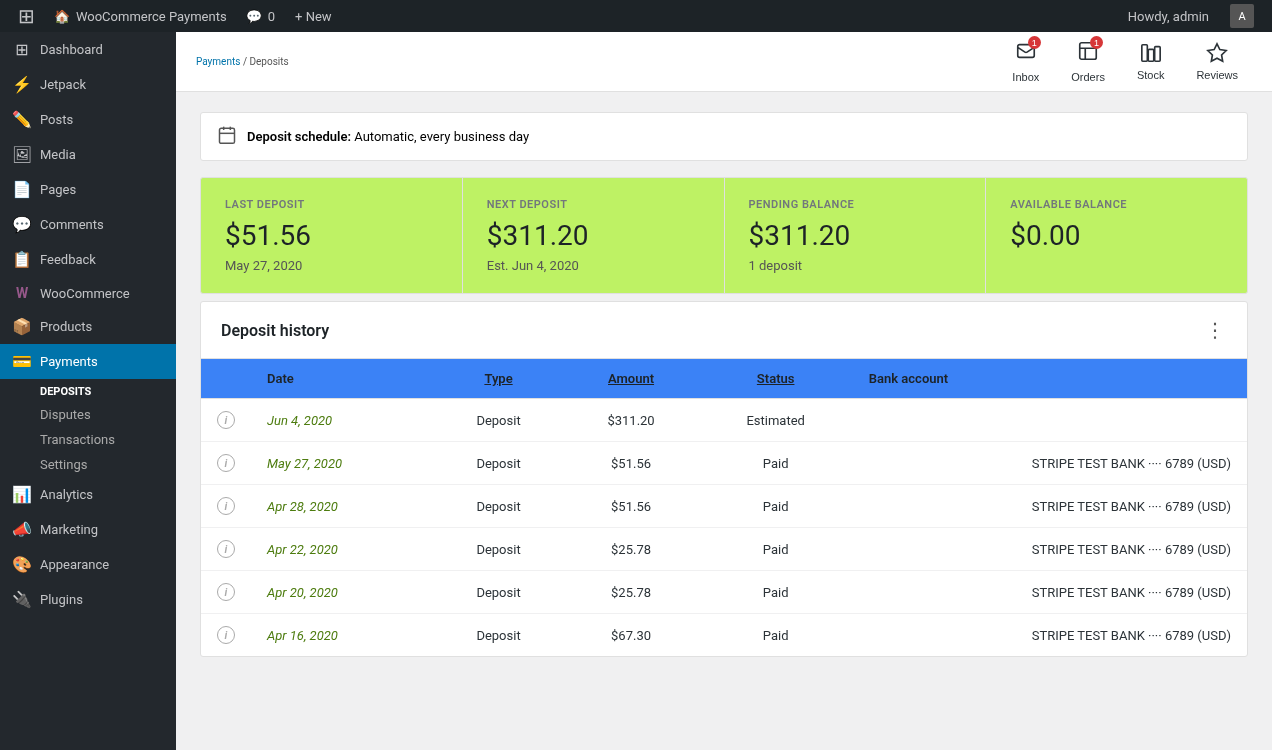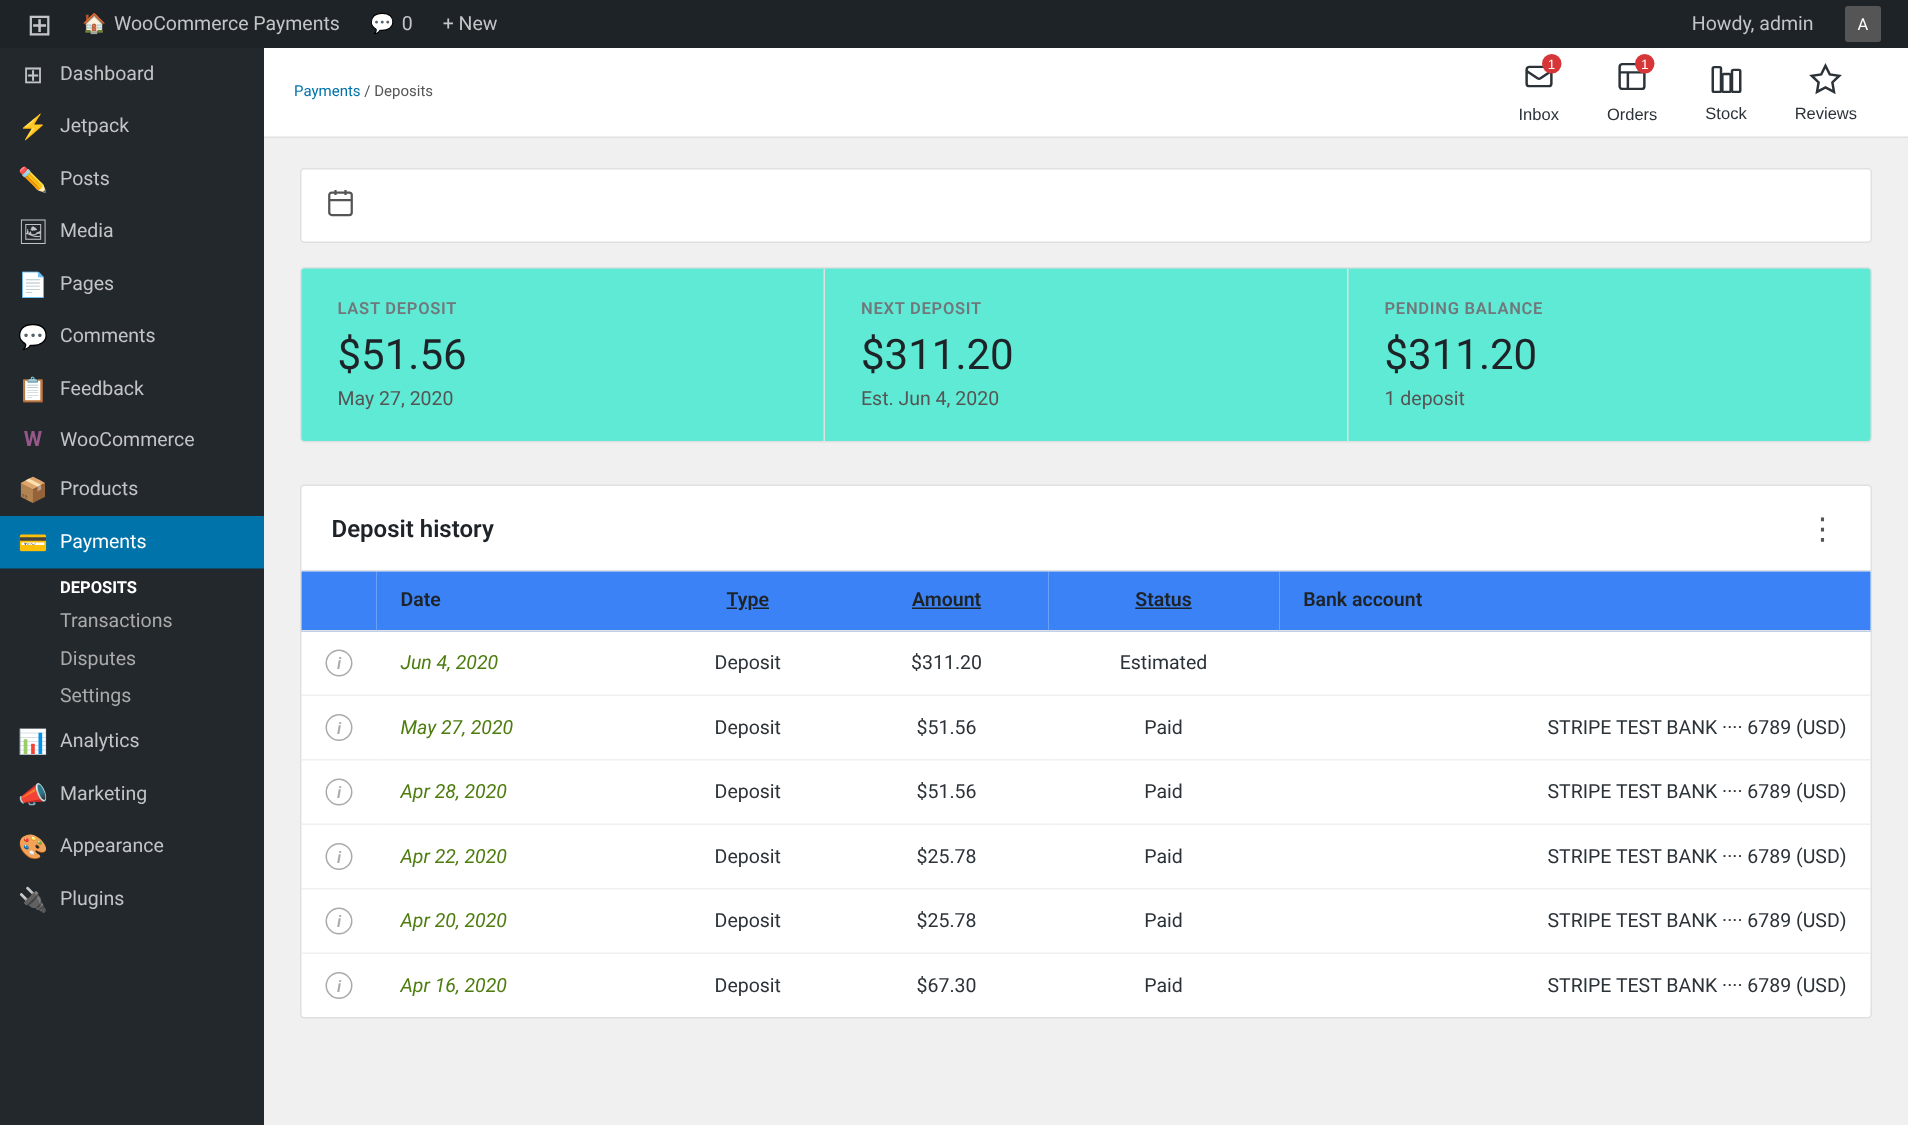--- a/index.html
+++ b/index.html
@@ -107,24 +107,24 @@
       display: flex;
       align-items: center;
       gap: 10px;
       margin-bottom: 16px;
       font-size: 13px;
     }
 
     
     .stats-row {
       display: flex;
-      background: #5eead4;
+      background: #bef264;
       border: 1px solid #e0e0e0;
       border-radius: 3px;
-      margin-bottom: 28px;
+      margin-bottom: 7px;
       overflow: hidden;
     }
     .stat-card {
       flex: 1;
       padding: 20px 24px;
       border-right: 1px solid #e0e0e0;
     }
     .stat-card:last-child { border-right: none; }
     .stat-label {
       font-size: 11px;
@@ -265,22 +265,22 @@
     </div>
     <div class="sidebar-item">
       <span class="icon">📦</span>
       <span>Products</span>
     </div>
     <div class="sidebar-item active">
       <span class="icon">💳</span>
       <span>Payments</span>
     </div>
     <div class="sidebar-section-title active-section">Deposits</div>
+    <div class="sidebar-sub-item">Disputes</div>
     <div class="sidebar-sub-item">Transactions</div>
-    <div class="sidebar-sub-item">Disputes</div>
     <div class="sidebar-sub-item">Settings</div>
     <div class="sidebar-item">
       <span class="icon">📊</span>
       <span>Analytics</span>
     </div>
     <div class="sidebar-item">
       <span class="icon">📣</span>
       <span>Marketing</span>
     </div>
     <div class="sidebar-item">
@@ -346,37 +346,46 @@
 
       <div class="deposit-schedule">
         <span>
           <svg width="20" height="20" viewBox="0 0 24 24" fill="none" stroke="#555" stroke-width="1.8">
               <rect x="3" y="4" width="18" height="18" rx="2"></rect>
               <line x1="16" y1="2" x2="16" y2="6"></line>
               <line x1="8" y1="2" x2="8" y2="6"></line>
               <line x1="3" y1="10" x2="21" y2="10"></line>
             </svg>
         </span>
+        <span>
+          <span style="font-weight:600;">Deposit schedule:</span>
+          <span>Automatic, every business day</span>
+        </span>
       </div>
 
       <div class="stats-row">
         <div class="stat-card">
           <div class="stat-label">LAST DEPOSIT</div>
           <div class="stat-value">$51.56</div>
           <div class="stat-sub">May 27, 2020</div>
         </div>
         <div class="stat-card">
           <div class="stat-label">NEXT DEPOSIT</div>
           <div class="stat-value">$311.20</div>
           <div class="stat-sub">Est. Jun 4, 2020</div>
         </div>
         <div class="stat-card">
           <div class="stat-label">PENDING BALANCE</div>
           <div class="stat-value">$311.20</div>
           <div class="stat-sub">1 deposit</div>
+        </div>
+        <div class="stat-card">
+          <div class="stat-label">AVAILABLE BALANCE</div>
+          <div class="stat-value">$0.00</div>
+          <div class="stat-sub"></div>
         </div>
       </div>
 
       <div class="history-card">
         <div class="history-header">
           <span class="history-title">Deposit history</span>
           <span class="three-dots">⋮</span>
         </div>
         <table>
           <thead>

